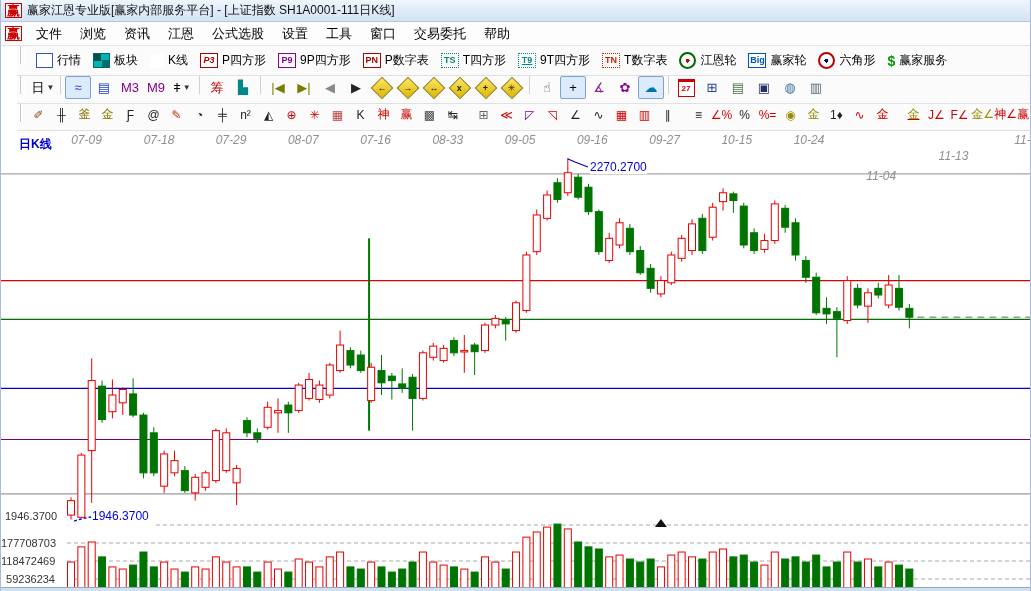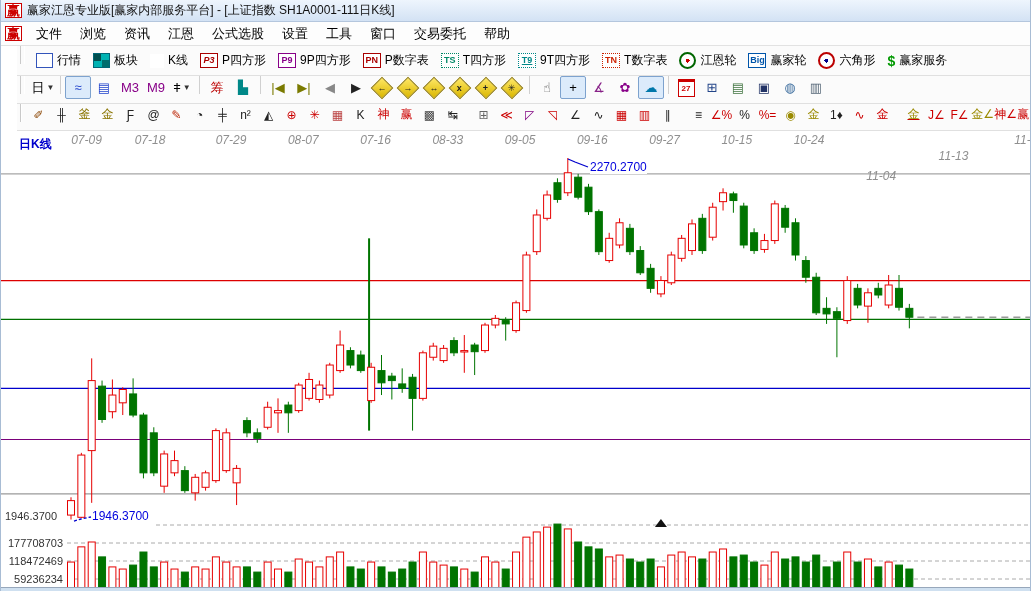--- a/index.html
+++ b/index.html
@@ -49,21 +49,21 @@
      border:1px solid transparent;border-radius:2px;white-space:nowrap;}
   .draw-btn.uline{text-decoration:underline;text-decoration-color:#c00;}
   
   #chart{position:absolute;left:0;top:131px;width:1031px;height:460px;background:#fff;}
   #chart-svg{position:absolute;left:0;top:0;}
   .date-label{position:absolute;top:2px;transform:translateX(-50%);font-size:12px;color:#8f8f8f;white-space:nowrap;font-style:italic;}
   #mode-label{position:absolute;left:18px;top:5px;color:#0000cc;font-weight:bold;font-size:12px;}
   #peak-label{position:absolute;left:589px;top:29px;color:#0000dd;font-size:12px;background:#fff;}
   #low-axis-label{position:absolute;left:4px;top:379px;color:#333;font-size:11px;}
   #low-blue-label{position:absolute;left:91px;top:378px;color:#0000dd;font-size:12px;}
-  .vol-label{position:absolute;left:0;width:62px;text-align:right;font-size:11px;color:#333;}
+  .vol-label{position:absolute;left:0;width:54px;text-align:right;font-size:11px;color:#333;}
   #bottom-frame{position:absolute;left:0;top:587px;width:100%;height:4px;background:#cfe0f0;border-top:1px solid #97a7bb;}
 </style>
 </head>
 <body>
 
 <div class="app">
 
   <div class="titlebar">
     <span class="logo">赢</span>
     <span>赢家江恩专业版[赢家内部服务平台] - [上证指数  SH1A0001-111日K线]</span>
@@ -723,21 +723,21 @@
           <line x1="908.35" x2="908.35" y1="172.90058660080265" y2="197.35257795615925" stroke="#007400" stroke-width="1"></line>
           <rect x="904.85" y="177.3464032108675" width="7" height="8.891633220129677" fill="#007400" stroke="#007400" stroke-width="1"></rect>
         </g>
         <line x1="916.35" x2="1031" y1="186.23803643099717" y2="186.23803643099717" stroke="#999999" stroke-width="1.4" stroke-dasharray="7 5"></line>
         <path d="M 653.9499999999999 396 L 659.9499999999999 388 L 665.9499999999999 396 Z" fill="#111"></path>
         <polyline points="567,28 574,31 587,36" fill="none" stroke="#0000cc" stroke-width="1.3"></polyline>
         <polyline points="73,390 80,388 90,386" fill="none" stroke="#0000cc" stroke-width="1.3" stroke-dasharray="3 2"></polyline>
       </svg>
     <div id="date-axis">
         <span class="date-label" style="left: 85.5px;">07-09</span>
-        <span class="date-label" style="left: 149px;">07-18</span>
+        <span class="date-label" style="left: 158px;">07-18</span>
         <span class="date-label" style="left: 230px;">07-29</span>
         <span class="date-label" style="left: 302.25px;">08-07</span>
         <span class="date-label" style="left: 374.5px;">07-16</span>
         <span class="date-label" style="left: 446.75px;">08-33</span>
         <span class="date-label" style="left: 519px;">09-05</span>
         <span class="date-label" style="left: 591.25px;">09-16</span>
         <span class="date-label" style="left: 663.5px;">09-27</span>
         <span class="date-label" style="left: 735.75px;">10-15</span>
         <span class="date-label" style="left: 808px;">10-24</span>
         <span class="date-label" style="left: 880.25px; margin-top: 36px;">11-04</span>

